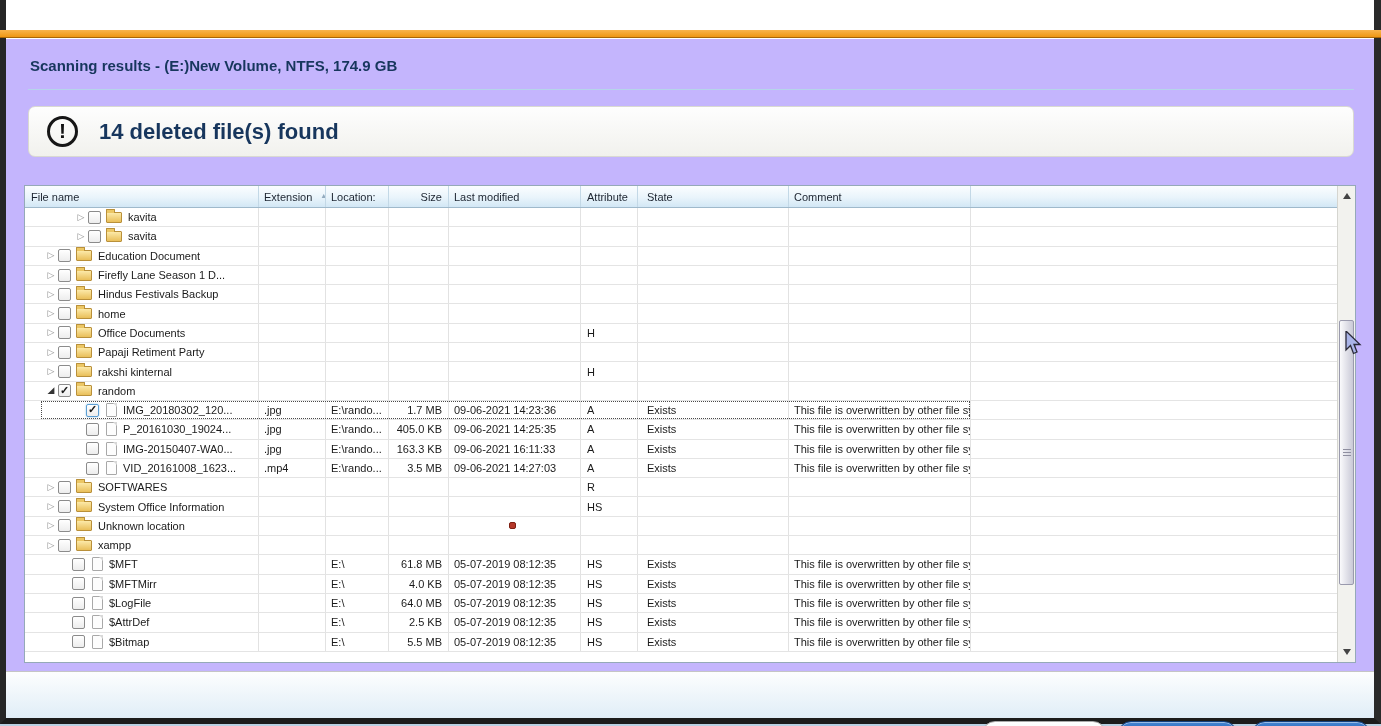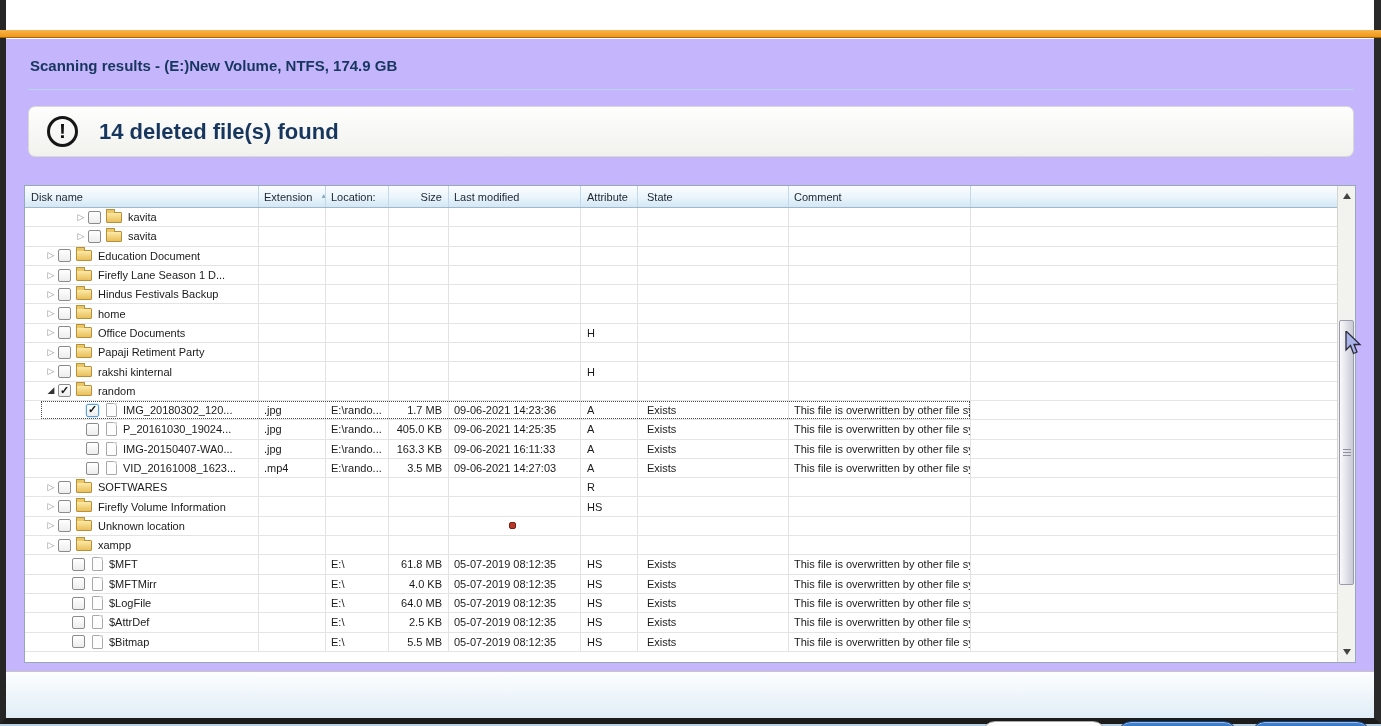--- a/index.html
+++ b/index.html
@@ -93,21 +93,21 @@
     <div class="alert">
       <div class="alert-icon">
           <span>!</span>
         </div>
       <div class="alert-text">14 deleted file(s) found</div>
     </div>
 
     <div class="tablewrap">
       <div class="thead" id="thead">
           <div class="hcell c-name">
-            <div>Disk name</div>
+            <div>File name</div>
           </div>
           <div class="hcell c-ext">
             <div>Extension</div>
             <div class="sort">▲</div>
           </div>
           <div class="hcell c-loc">
             <div>Location:</div>
           </div>
           <div class="hcell c-size">
             <div>Size</div>
@@ -382,21 +382,21 @@
             <div class="cell c-state"></div>
             <div class="cell c-comment"></div>
             <div class="cell c-fill"></div>
           </div>
           <div class="trow">
             <div class="cell c-name">
               <div style="flex: 0 0 20px;"></div>
               <div class="arrow">▷</div>
               <div class="cbx"></div>
               <div class="fldr"></div>
-              <div class="rlabel">Firefly Volume Information</div>
+              <div class="rlabel">System Office Information</div>
             </div>
             <div class="cell c-ext"></div>
             <div class="cell c-loc"></div>
             <div class="cell c-size"></div>
             <div class="cell c-mod"></div>
             <div class="cell c-attr">HS</div>
             <div class="cell c-state"></div>
             <div class="cell c-comment"></div>
             <div class="cell c-fill"></div>
           </div>

